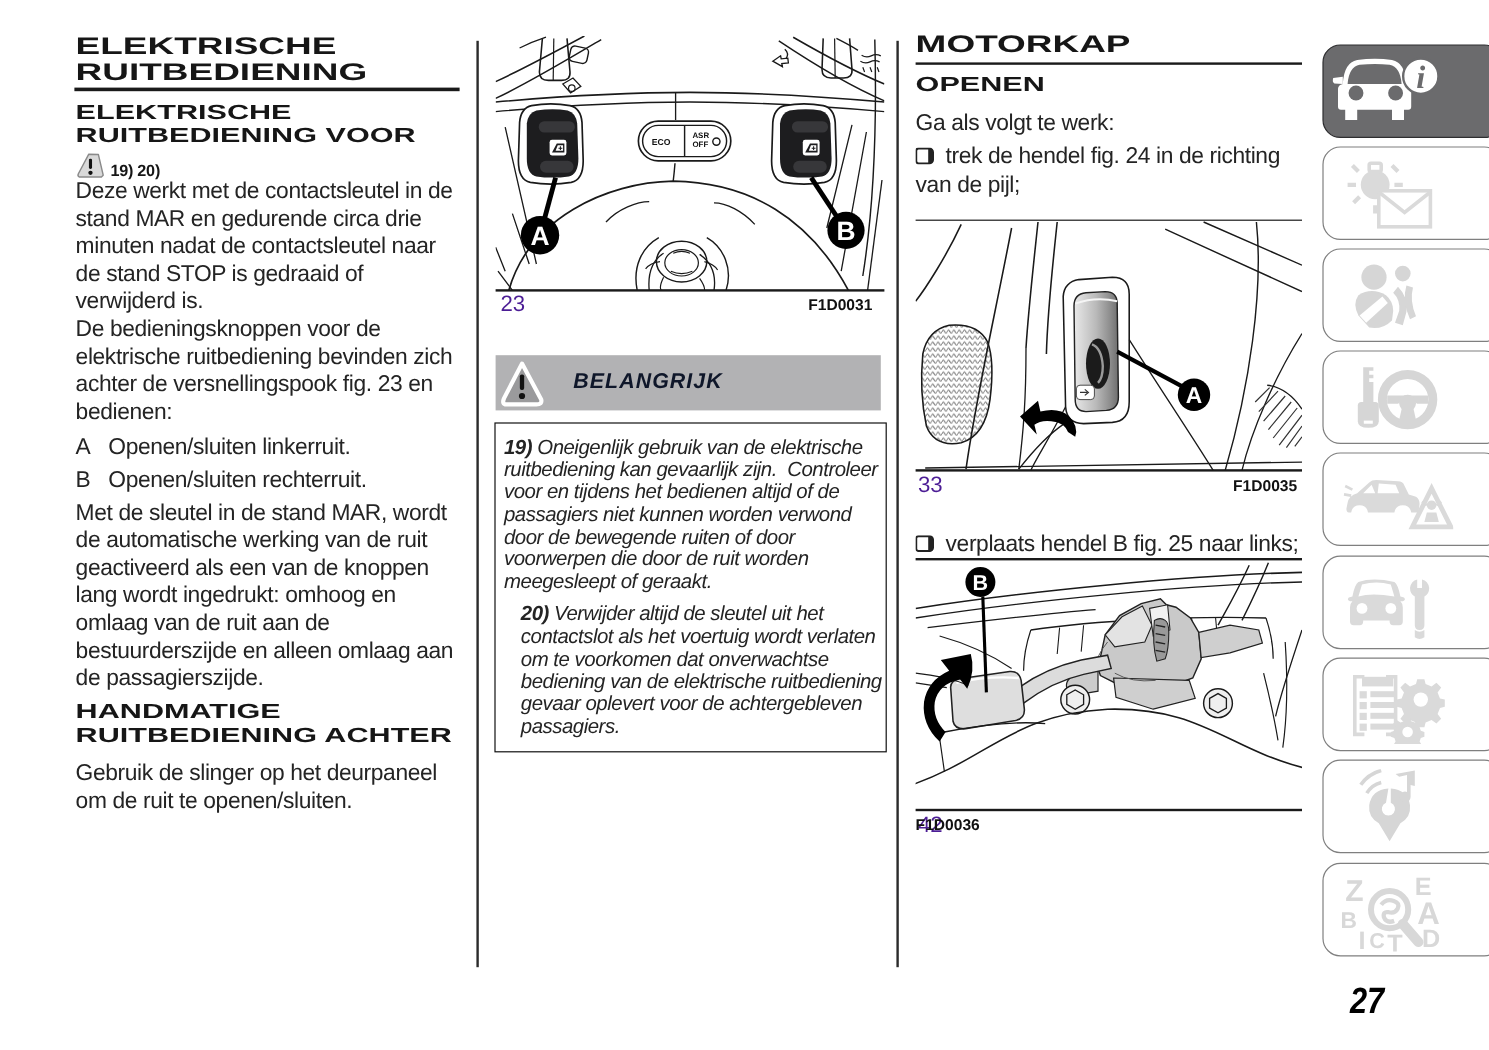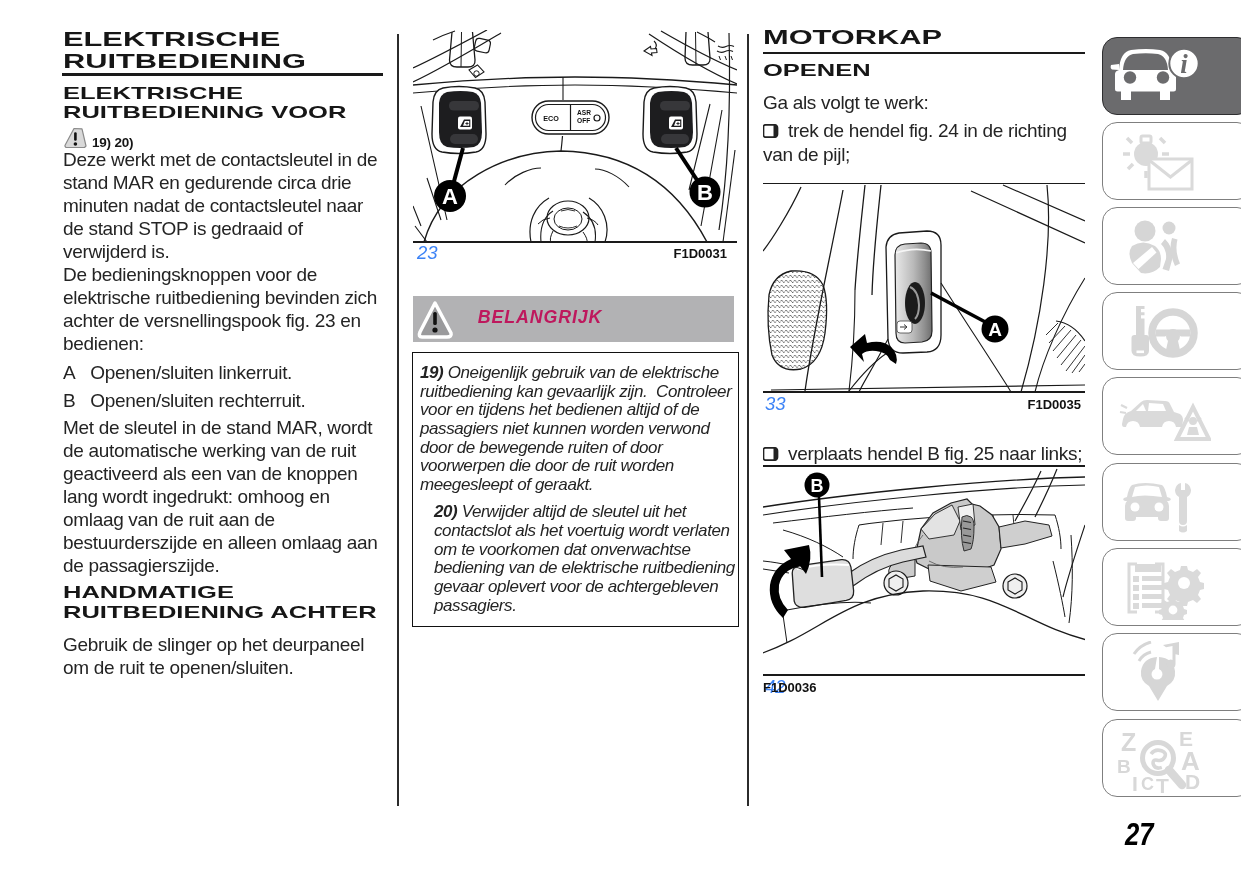--- a/index.html
+++ b/index.html
@@ -3,21 +3,21 @@
 <meta charset="utf-8">
 <style>
 html,body{margin:0;padding:0;}
 body{width:1241px;height:875px;background:#fff;font-family:"Liberation Sans",sans-serif;position:relative;overflow:hidden;-webkit-font-smoothing:antialiased;}
 .abs{position:absolute;}
 .h1{font-weight:bold;color:#161616;font-size:20px;line-height:22px;transform:scaleX(1.54);transform-origin:0 0;white-space:nowrap;}
 .h2{font-weight:bold;color:#161616;font-size:17px;line-height:19.5px;transform:scaleX(1.50);transform-origin:0 0;white-space:nowrap;}
 .body{font-size:19px;line-height:23px;letter-spacing:-0.32px;color:#242424;white-space:nowrap;}
 .vline{position:absolute;width:1.6px;background:#2b2b2b;top:34px;height:772px;}
 .rule{position:absolute;background:#1a1a1a;}
-.cap{font-size:18.5px;line-height:20px;color:#3b82f6;font-style:italic;}
+.cap{font-size:18.5px;line-height:20px;color:#4c1d95;}
 .figno{font-size:13px;line-height:17px;font-weight:bold;color:#111;}
 .bullet{display:inline-block;vertical-align:-1px;margin-right:9px;}
 .ital{font-style:italic;font-size:17px;line-height:18.7px;letter-spacing:-0.4px;color:#242424;white-space:nowrap;}
 .tab{position:absolute;left:1102px;width:150px;height:78px;background:#fff;border:1.6px solid #7f7f7f;border-radius:15px;box-sizing:border-box;}
 .tab svg{position:absolute;left:12px;top:7px;}
 .tabon svg{left:6px;top:6px;}
 .tabon{background:#6b6b6d;border-color:#2e2e30;}
 </style>
 </head>
 <body>
@@ -139,21 +139,21 @@
 <div class="abs figno" style="left:413px;top:245.1px;width:314px;text-align:right;">F1D0031</div>
 
 <div class="abs" style="left:413px;top:296px;width:321px;height:46px;background:#b2b2b4;"></div>
 <div class="abs" style="left:415px;top:300px;">
 <svg width="40" height="40" viewBox="0 0 40 40">
 <path d="M20 3 L36 33 Q37 37 32 37 L7 37 Q3 37 5 32 Z" fill="#9a9a9c" stroke="#fff" stroke-width="3.5" stroke-linejoin="round"></path>
 <rect x="18.2" y="12" width="3.6" height="13" rx="1.6" fill="#111"></rect>
 <circle cx="20" cy="30" r="2.6" fill="#111"></circle>
 </svg>
 </div>
-<div class="abs" style="left:413px;top:307.8px;width:254px;text-align:center;font-style:italic;font-weight:bold;font-size:17.8px;line-height:19px;letter-spacing:0.9px;color:#be185d;">BELANGRIJK</div>
+<div class="abs" style="left:413px;top:307.8px;width:254px;text-align:center;font-style:italic;font-weight:bold;font-size:17.8px;line-height:19px;letter-spacing:0.9px;color:#0f172a;">BELANGRIJK</div>
 
 <div class="abs" style="left:411.5px;top:352px;width:327.5px;height:274.5px;border:1.8px solid #111;box-sizing:border-box;"></div>
 <div class="abs ital" style="left:420px;top:363.9px;"><b>19)</b> Oneigenlijk gebruik van de elektrische<br>ruitbediening kan gevaarlijk zijn.&nbsp; Controleer<br>voor en tijdens het bedienen altijd of de<br>passagiers niet kunnen worden verwond<br>door de bewegende ruiten of door<br>voorwerpen die door de ruit worden<br>meegesleept of geraakt.</div>
 <div class="abs ital" style="left:420px;top:503.3px;margin-left:14px;"><b>20)</b> Verwijder altijd de sleutel uit het<br>contactslot als het voertuig wordt verlaten<br>om te voorkomen dat onverwachtse<br>bediening van de elektrische ruitbediening<br>gevaar oplevert voor de achtergebleven<br>passagiers.</div>
 
 <div class="abs h1" style="left:763px;top:26.2px;">MOTORKAP</div>
 <div class="rule" style="left:763px;top:51.5px;width:322px;height:2.8px;"></div>
 <div class="abs h2" style="left:763px;top:60.6px;">OPENEN</div>
 <div class="abs body" style="left:763px;top:91.1px;">Ga als volgt te werk:</div>
 <div class="abs body" style="left:763px;top:118.5px;"><span class="bullet"><svg width="16" height="14" viewBox="0 0 16 14">

